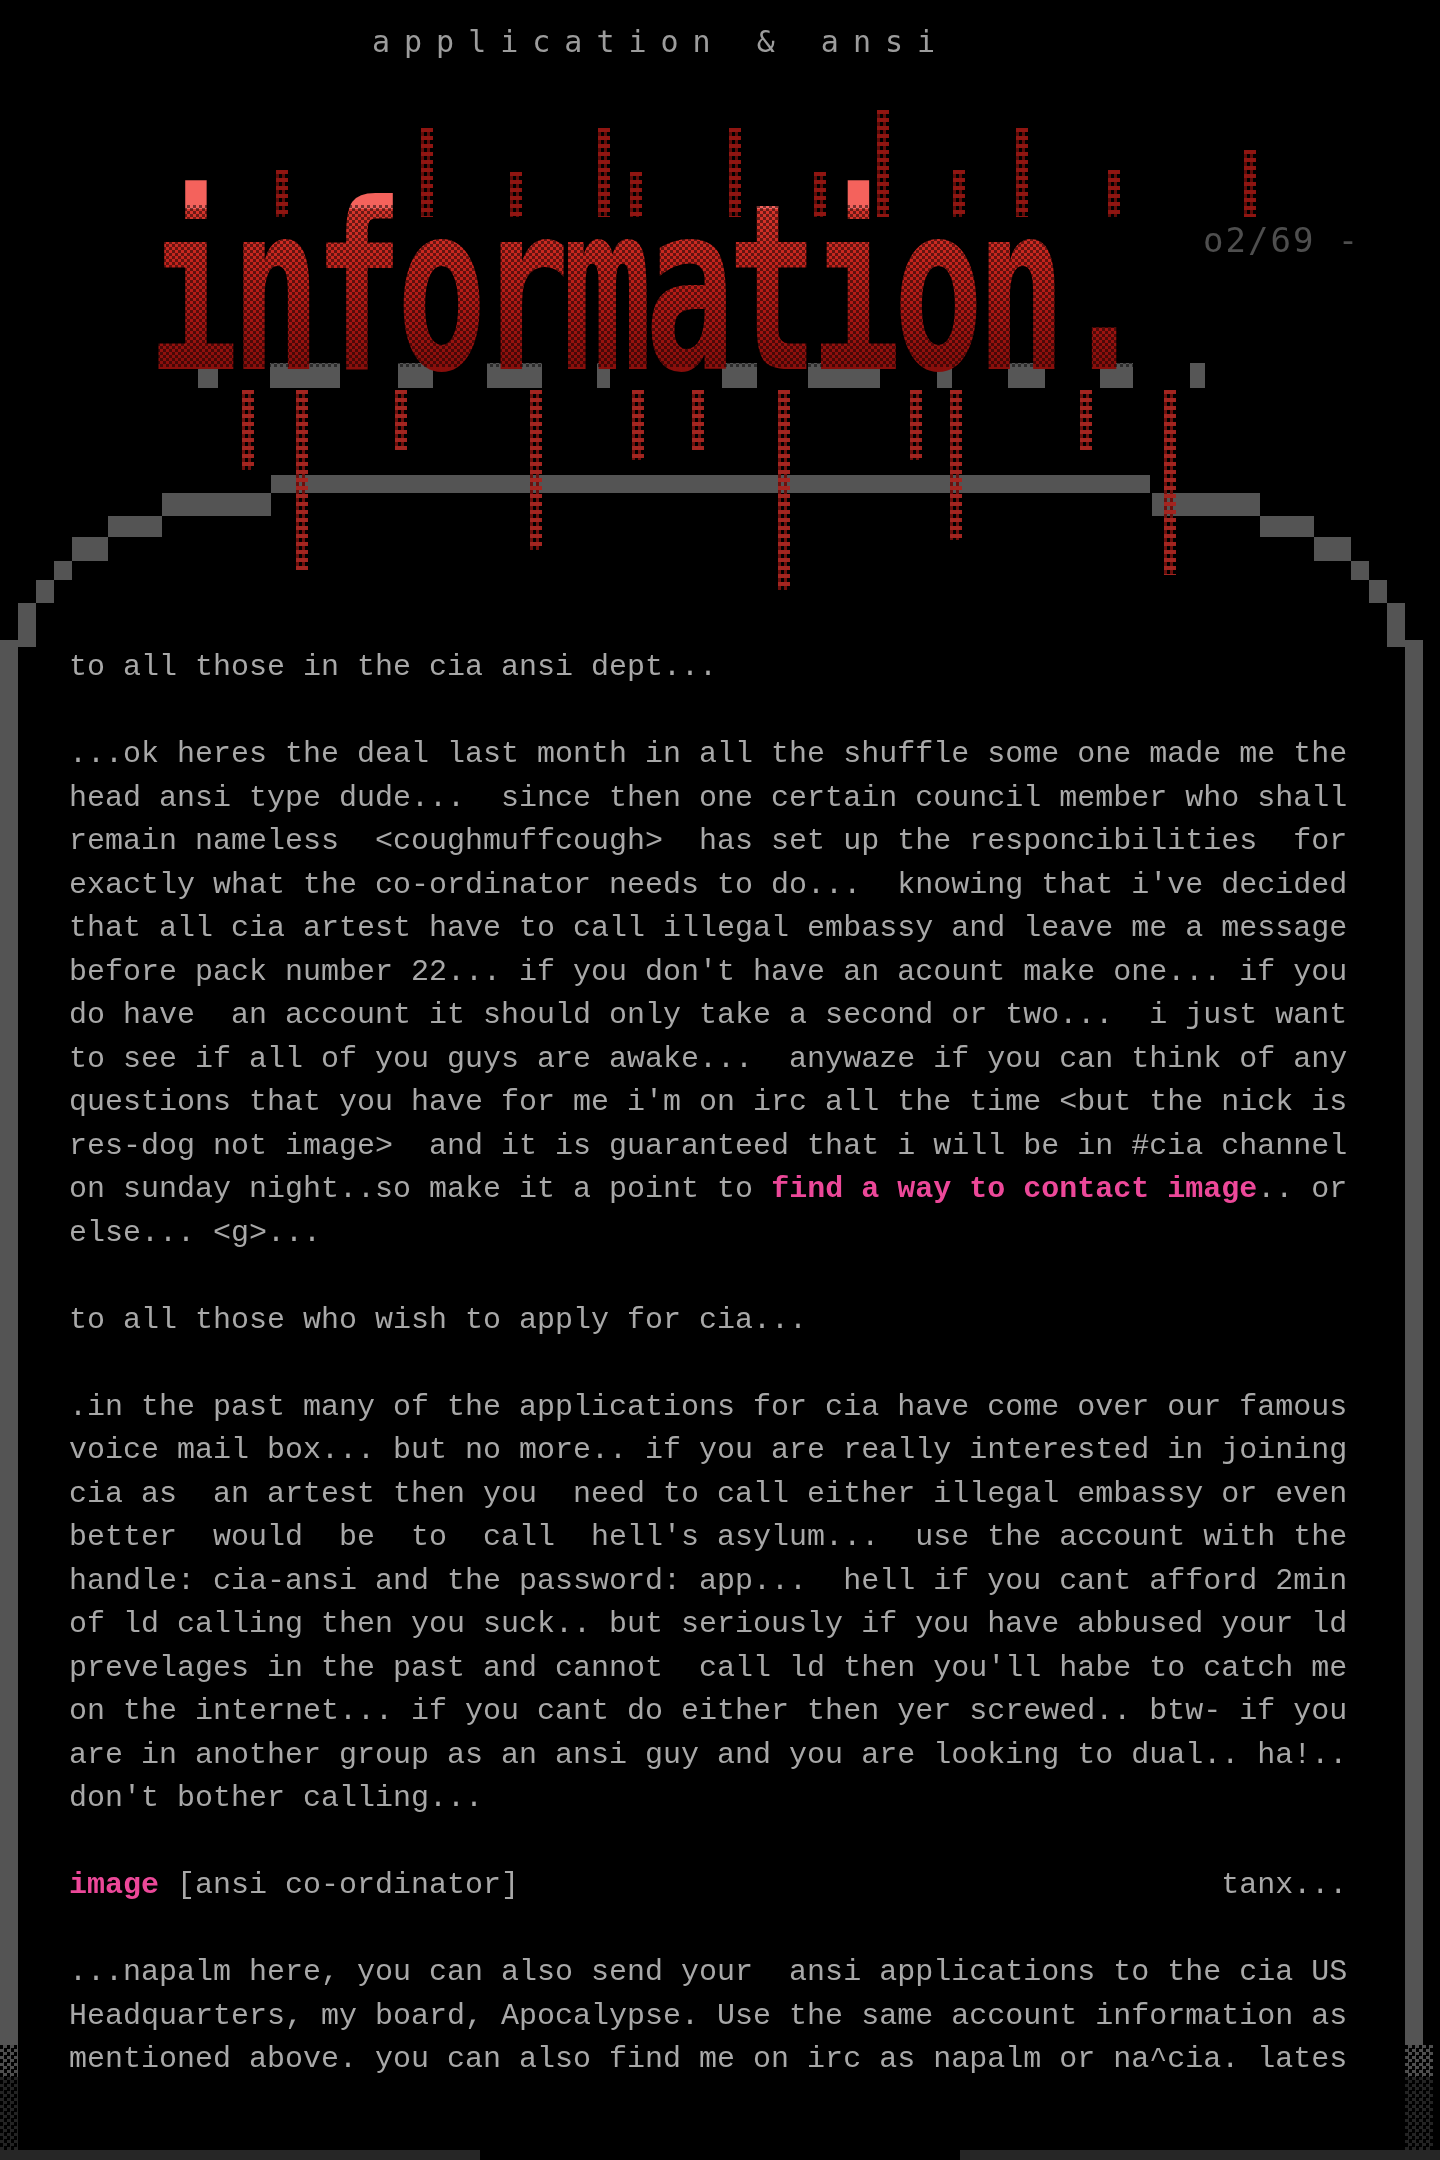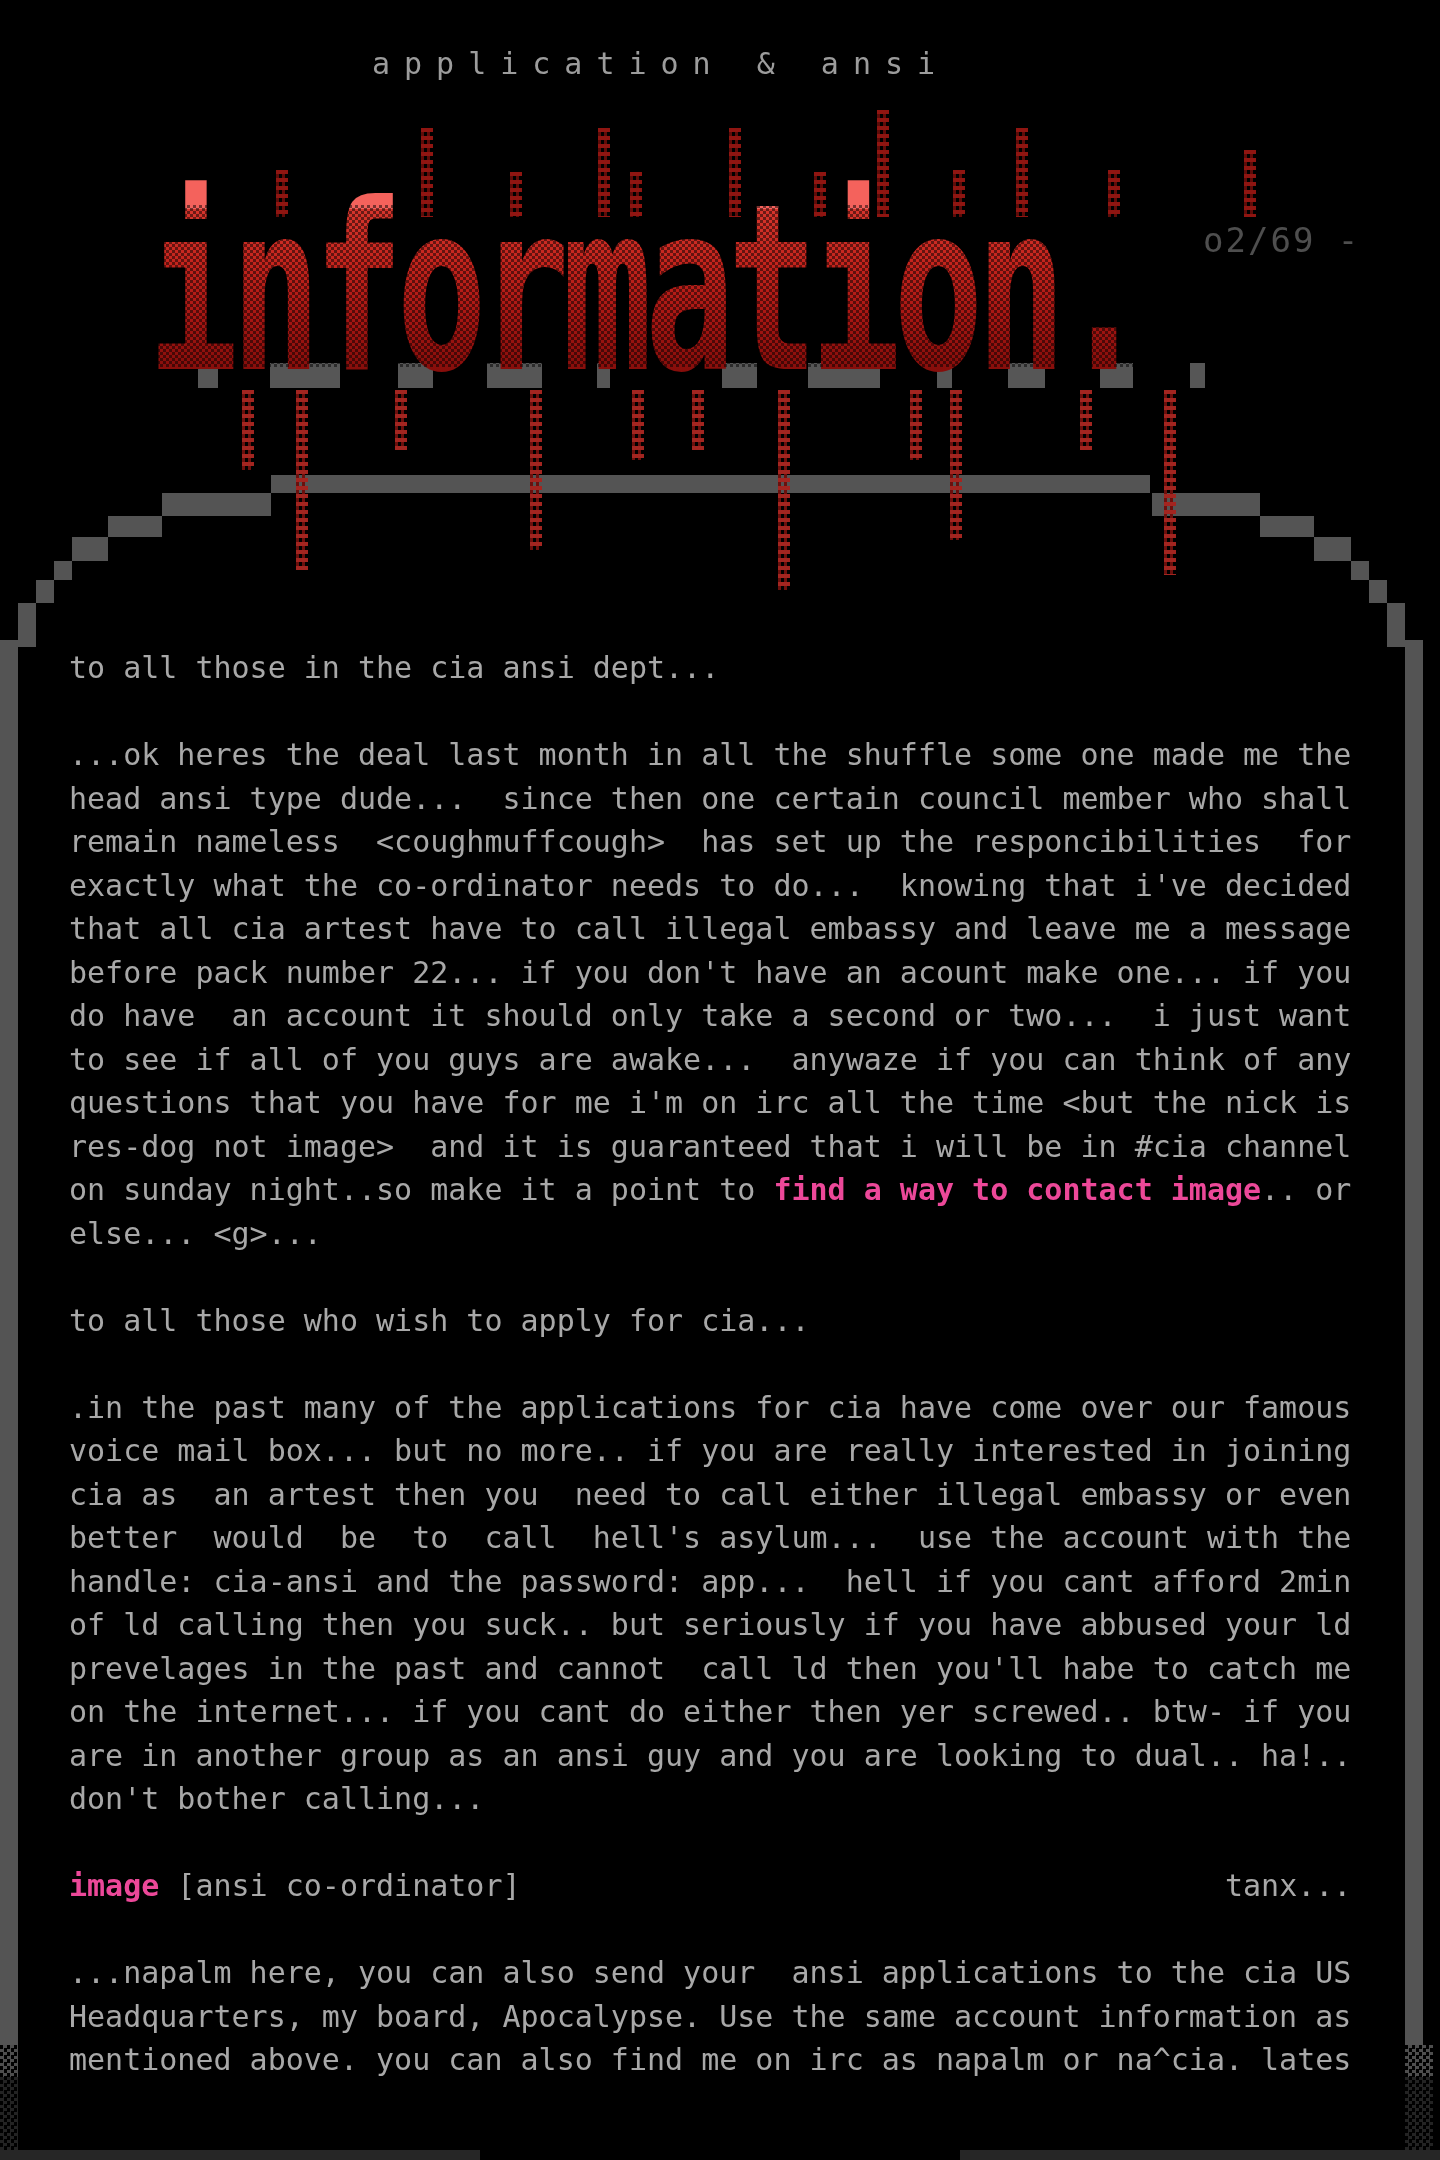--- a/index.html
+++ b/index.html
@@ -1,21 +1,21 @@
 <!DOCTYPE html>
 <html><head>
 <meta charset="utf-8">
 <style>
   html,body{margin:0;padding:0;background:#000;}
   body{width:1440px;height:2160px;position:relative;overflow:hidden;
        font-family:"DejaVu Sans Mono","Liberation Mono",monospace;}
   .abs{position:absolute;}
 
   
-  #tagline{left:372px;top:46px;font-size:30px;color:#9c9c9c;letter-spacing:14px;white-space:pre;z-index:4;}
+  #tagline{left:372px;top:24px;font-size:30px;color:#9c9c9c;letter-spacing:14px;white-space:pre;z-index:4;}
 
   
   #logo-word{left:148px;top:172px;font-size:150px;line-height:150px;font-weight:bold;
     letter-spacing:-0.05em;white-space:pre;z-index:2;
     transform:scaleY(1.55);transform-origin:0 0;
     background:linear-gradient(180deg,#f4625c 0%,#f4625c 16%,#d6352c 16%,#c3231c 40%,#a81613 62%,#8d0f0c 80%,#740a08 100%);
     -webkit-background-clip:text;background-clip:text;color:transparent;}
   #logo-dither{left:148px;top:205px;width:1010px;height:162px;z-index:3;opacity:.5;
     background-image:conic-gradient(#000 25%,transparent 0 50%,#000 0 75%,transparent 0);
     background-size:6px 6px;}
@@ -30,21 +30,21 @@
   .dithcol{position:absolute;z-index:1;
     background-image:conic-gradient(#4e4e4e 25%,transparent 0 50%,#4e4e4e 0 75%,transparent 0);
     background-size:7px 7px;
     -webkit-mask-image:linear-gradient(180deg,#000 0 28%,rgba(0,0,0,.45) 28% 100%);
     mask-image:linear-gradient(180deg,#000 0 28%,rgba(0,0,0,.45) 28% 100%);}
   .bstub{position:absolute;background:#262626;z-index:1;}
 
   
   #body-text{left:69px;top:646px;font-size:30px;line-height:43.5px;color:#a8a8a8;
     white-space:pre;z-index:2;}
-  #body-text .line{height:43.5px;}
+  #body-text .line{height:43.5px;font-family:Liberation Mono, monospace;}
   #body-text .b{color:#ec4899;font-weight:bold;margin-top:28px;}
 </style>
 </head>
 <body>
 
 <div class="abs" id="tagline">application &amp; ansi</div>
 
 <div class="abs" id="logo-word">information.</div>
 <div class="abs" id="logo-dither"></div>
 <div class="abs" id="issue">o2/69 -</div>

